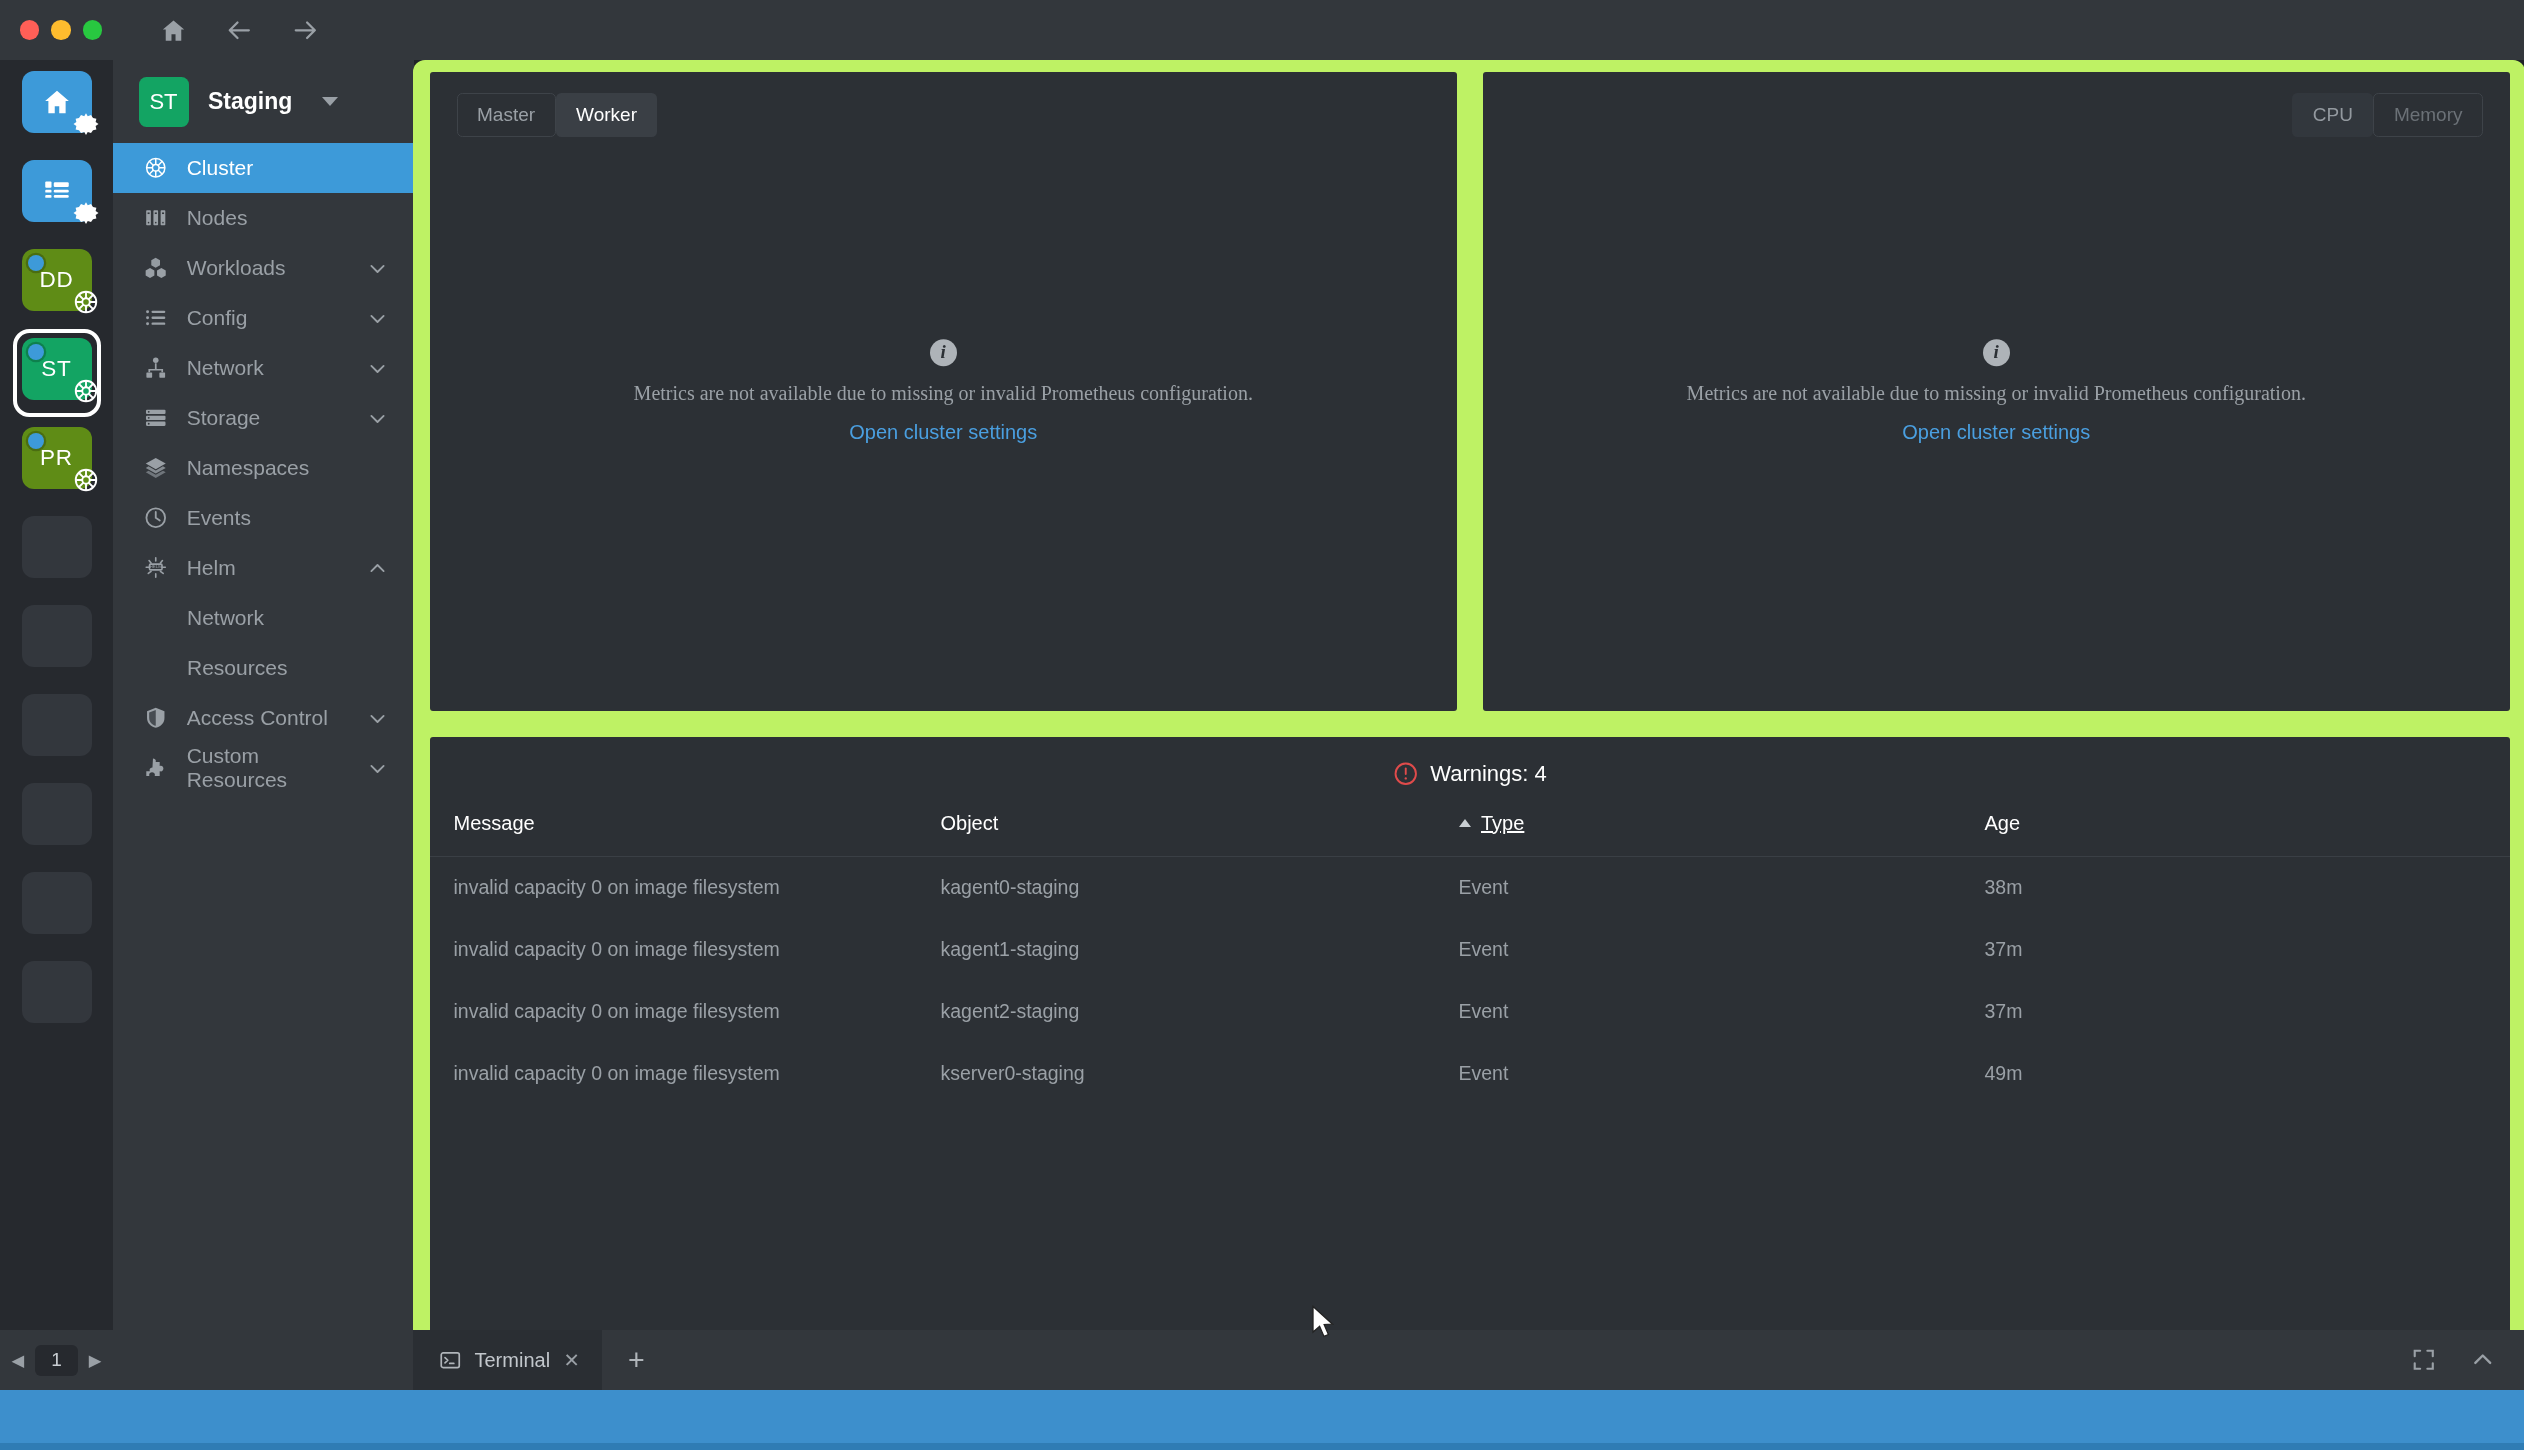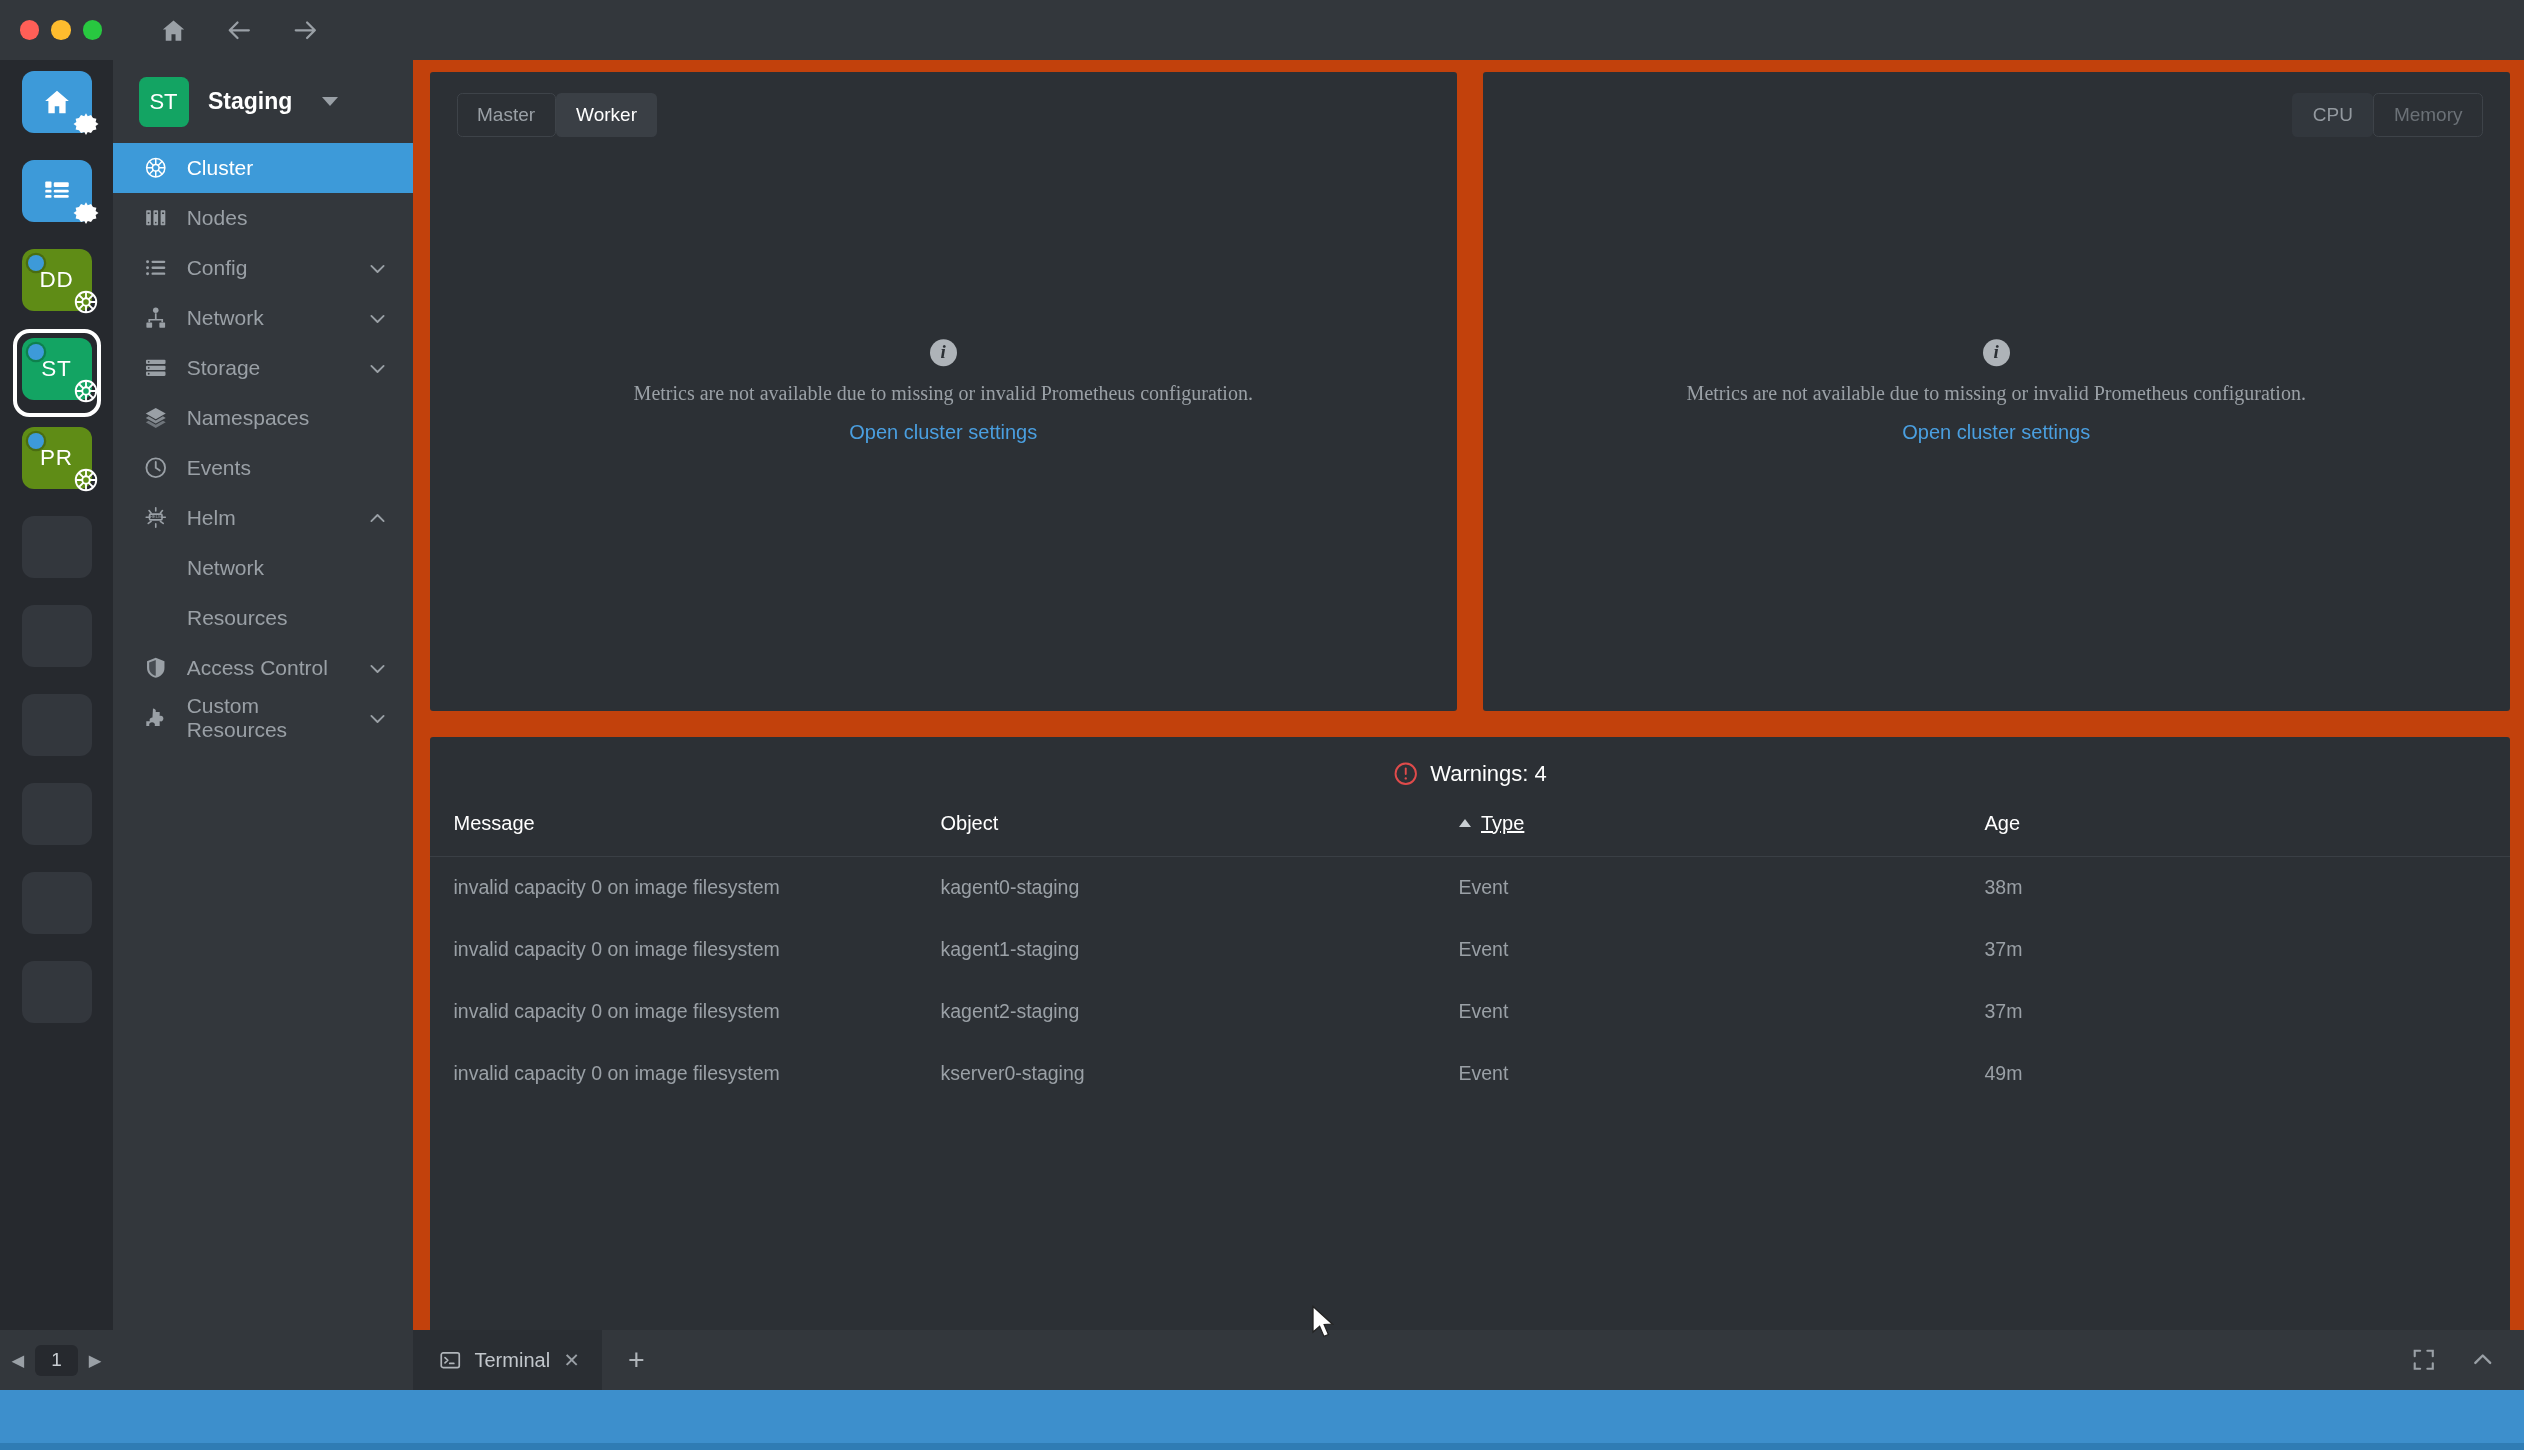--- a/index.html
+++ b/index.html
@@ -117,22 +117,23 @@
   .nav-item.active { background: #3d9ad9; color: #ffffff; }
   .nav-ico { width: 28.6px; height: 28.6px; display: flex; align-items: center; justify-content: center; flex: 0 0 28.6px; }
   .nav-label { flex: 1; }
   .nav-chev { width: 22.5px; height: 22.5px; display:flex; align-items:center; justify-content:center; }
   .nav-item.sub { padding-left: 74px; }
 
   
   .main {
     position: absolute; top: 60px; left: 413px;
     width: 2112px; height: 1330px;
-    background: #c2410c;
+    background: #bef264;
     padding: 12px 15px 0 16.5px;
+    border-radius: 12px;
   }
   .panels { display: flex; gap: 25.5px; height: 639px; }
   .panel {
     flex: 1; background: #2c3035; border-radius: 3px;
     position: relative;
   }
   .panel-toolbar {
     display: flex; align-items: center; justify-content: space-between;
     padding: 21px 27px 0 27px;
   }
@@ -388,20 +389,37 @@
                 <rect x="4.3" y="7" width="1.9" height="1.5"></rect>
                 <rect x="11.1" y="7" width="1.9" height="1.5"></rect>
                 <rect x="17.9" y="7" width="1.9" height="1.5"></rect>
                 <circle cx="5.2" cy="16.6" r="0.75"></circle>
                 <circle cx="12" cy="16.6" r="0.75"></circle>
                 <circle cx="18.8" cy="16.6" r="0.75"></circle>
               </g>
             </svg>
           </span>
           <span class="nav-label">Nodes</span>
+        </div>
+        <div class="nav-item">
+          <span class="nav-ico">
+            <svg width="25.5" height="25.5" viewBox="0 0 24 24">
+              <g fill="#9aa0a6">
+                <path d="M11.9 2.6 7.8 5v4.7l4.1 2.4 4.1-2.4V5Z" opacity="0.95"></path>
+                <path d="M6.6 12.2 2.5 14.6v4.7l4.1 2.4 4.1-2.4v-4.7Z"></path>
+                <path d="M17.3 12.2l-4.1 2.4v4.7l4.1 2.4 4.1-2.4v-4.7Z"></path>
+              </g>
+            </svg>
+          </span>
+          <span class="nav-label">Workloads</span>
+          <span class="nav-chev">
+            <svg width="21" height="21" viewBox="0 0 24 24">
+              <path d="M5 9l7 7 7-7" fill="none" stroke="#9aa0a6" stroke-width="2.1" stroke-linecap="round" stroke-linejoin="round"></path>
+            </svg>
+          </span>
         </div>
         <div class="nav-item">
           <span class="nav-ico">
             <svg width="25.5" height="25.5" viewBox="0 0 24 24">
               <g fill="#9aa0a6">
                 <circle cx="4.3" cy="6.4" r="1.4"></circle>
                 <circle cx="4.3" cy="12" r="1.4"></circle>
                 <circle cx="4.3" cy="17.6" r="1.4"></circle>
                 <rect x="8" y="5.3" width="13" height="2.2" rx="1.1"></rect>
                 <rect x="8" y="10.9" width="13" height="2.2" rx="1.1"></rect>

